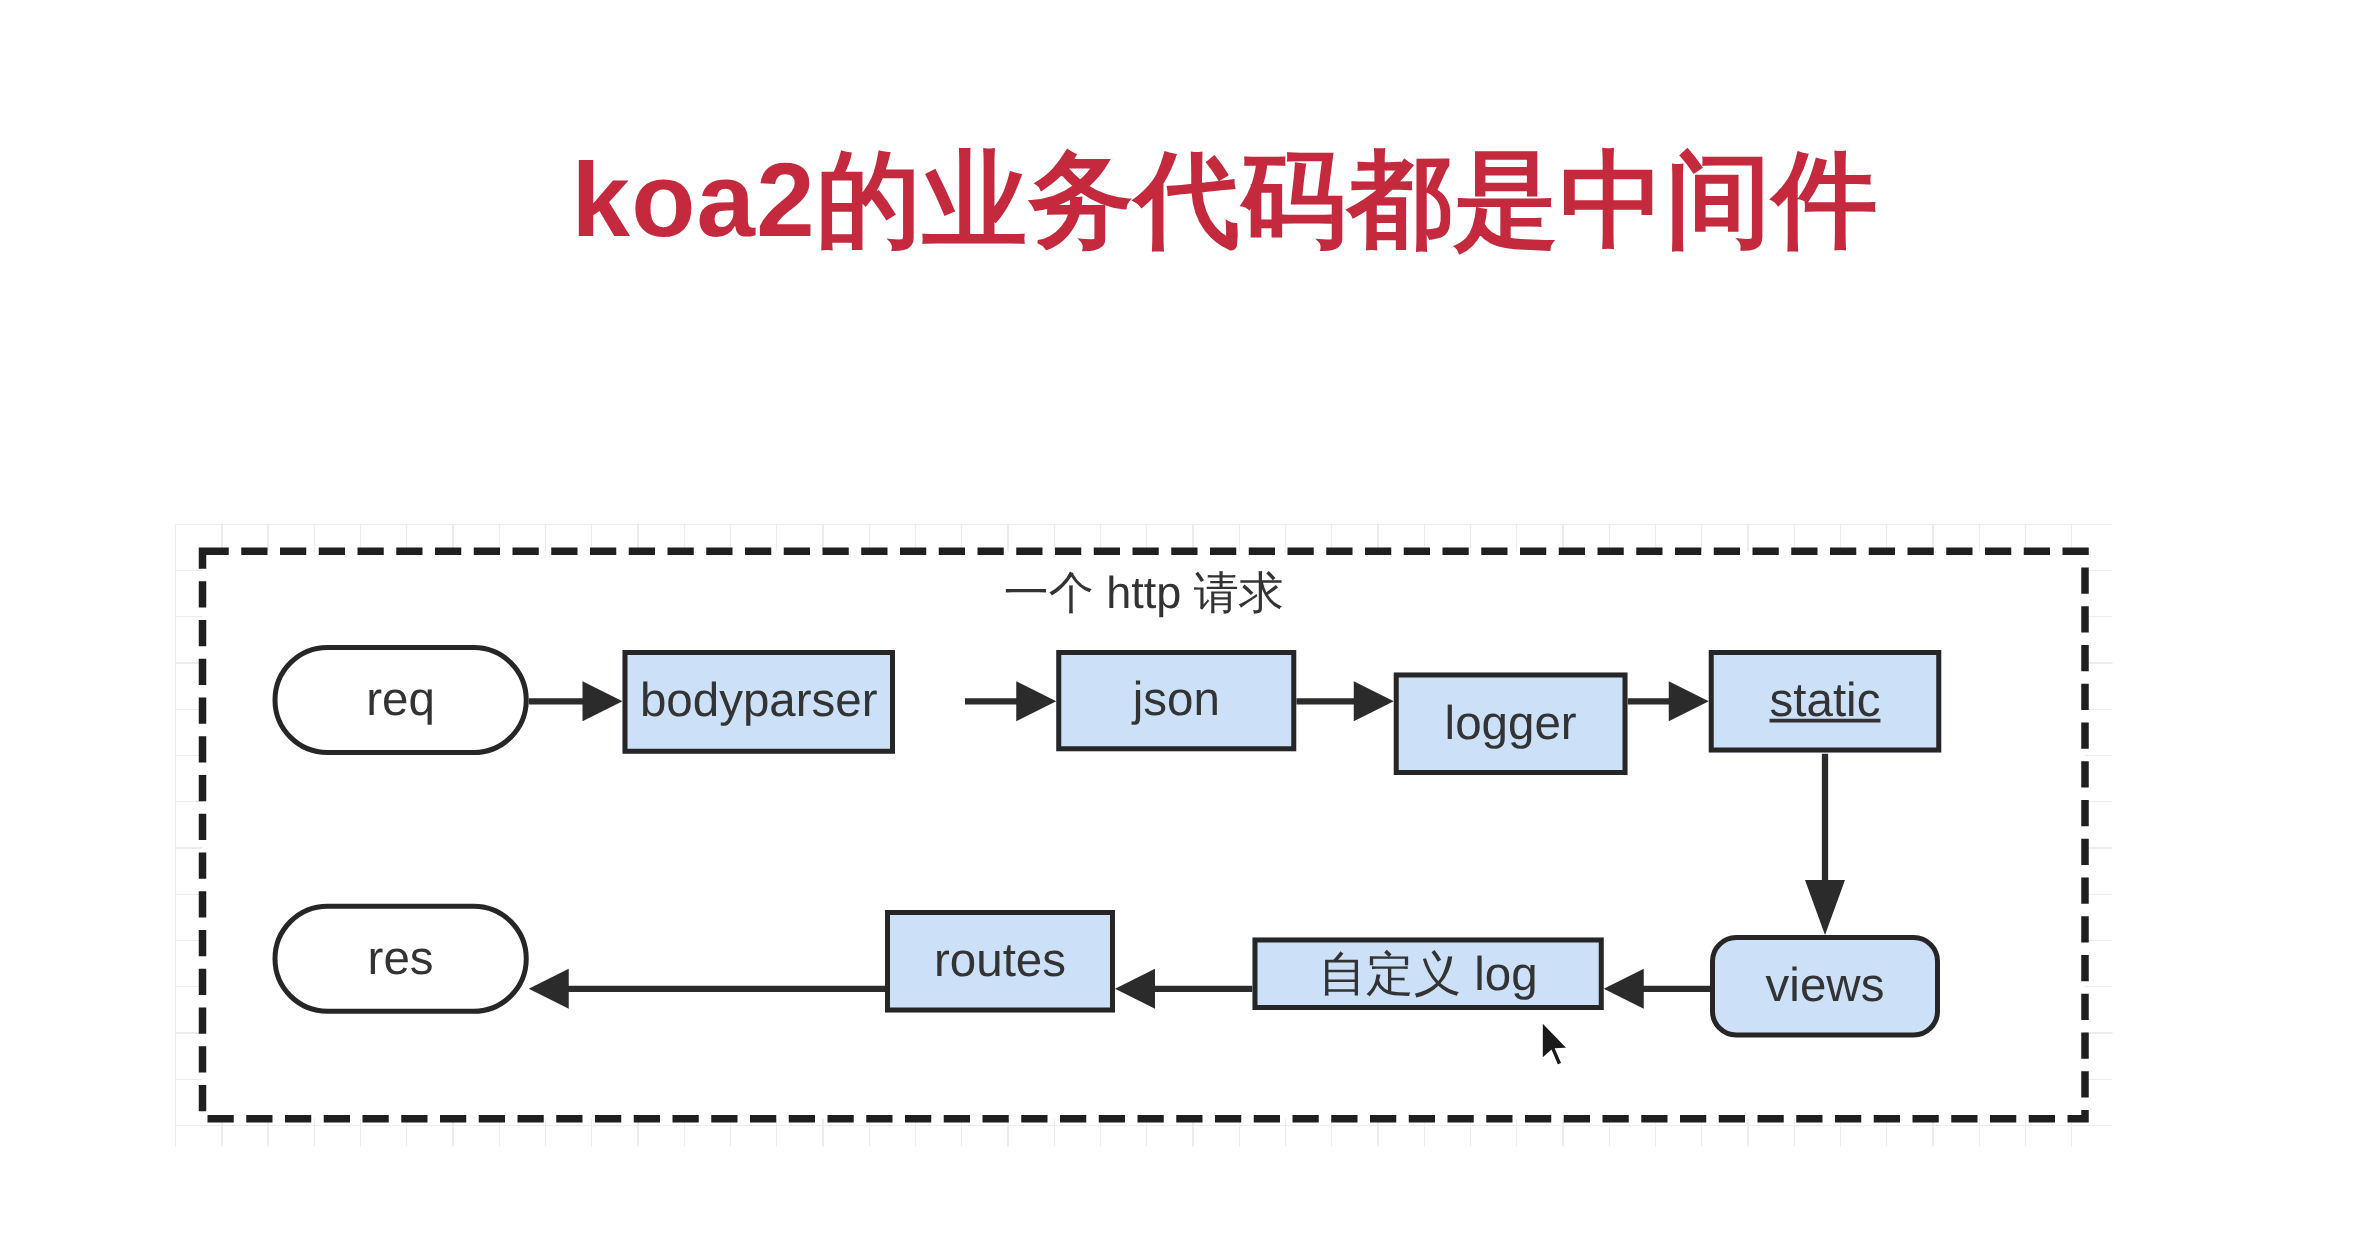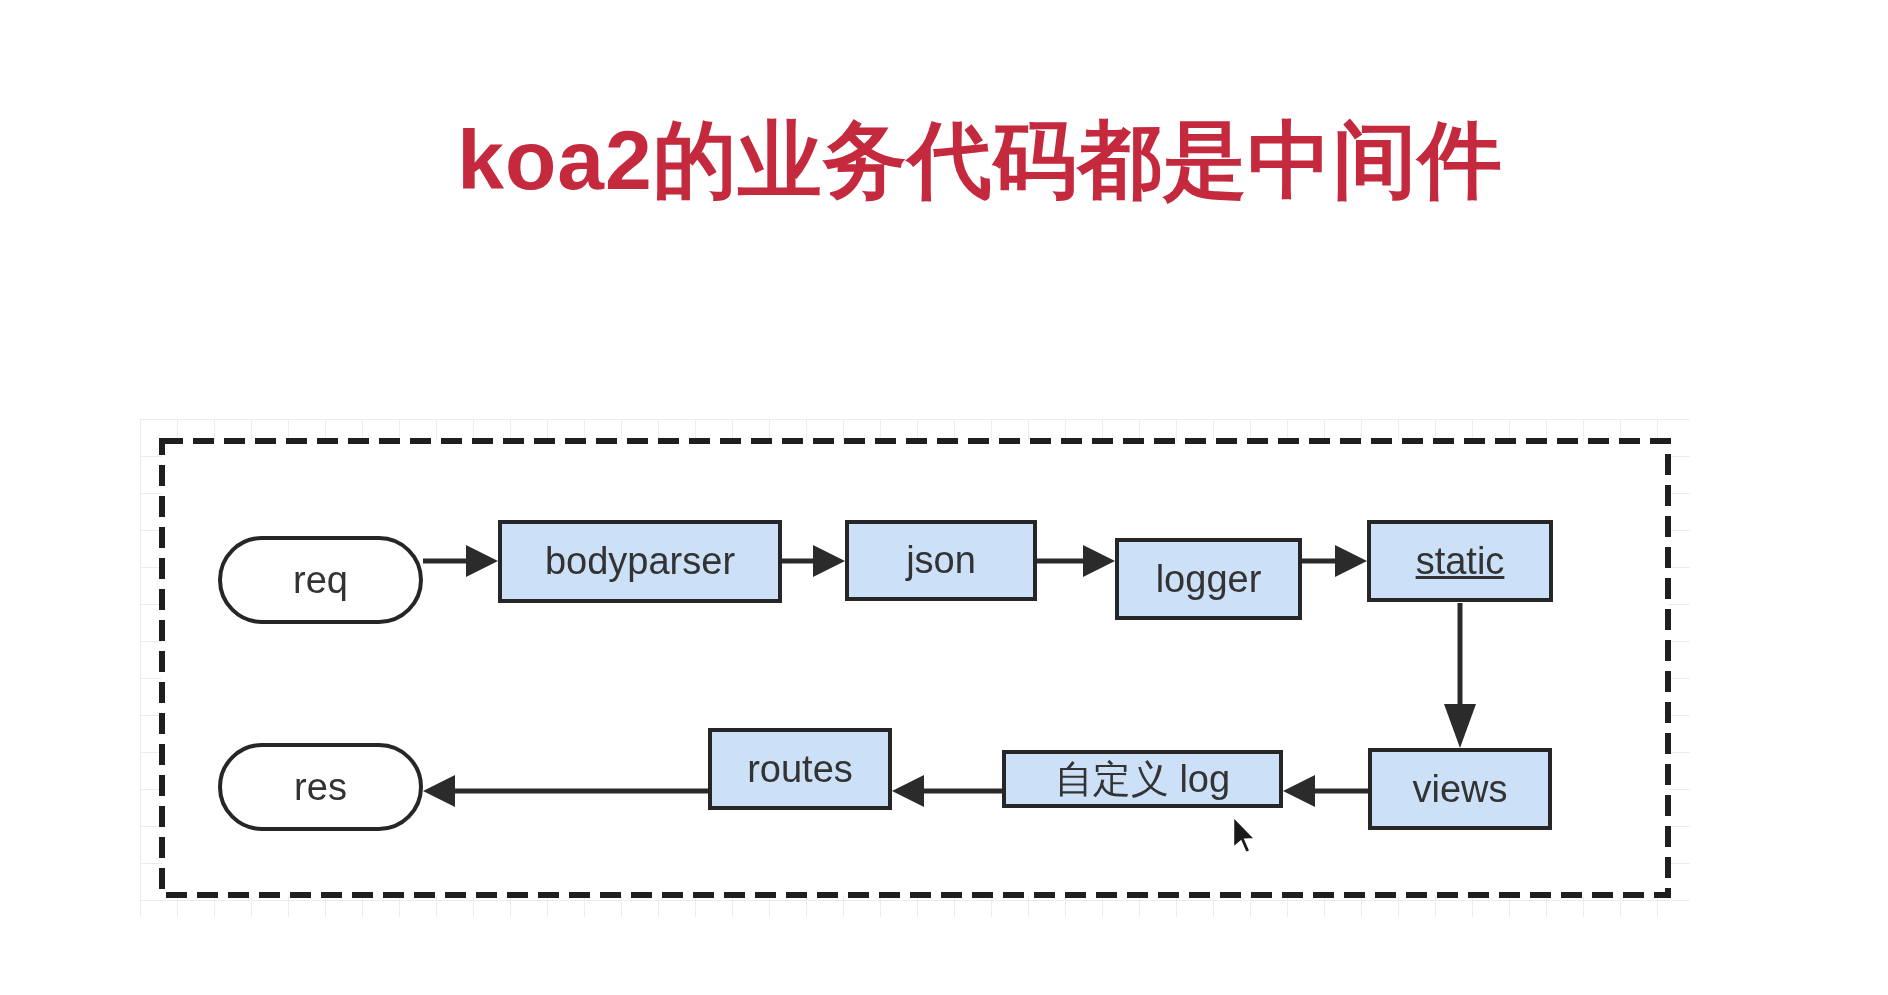--- a/index.html
+++ b/index.html
@@ -31,31 +31,31 @@
     text-align:center;font-size:36px;color:#333333;
   }
 
   
   .node{
     position:absolute;box-sizing:border-box;
     display:flex;align-items:center;justify-content:center;
     font-size:38px;color:#333333;
     background:#cce0f7;border:4px solid #262626;
   }
-  .pill{background:#ffffff;border-radius:46px;margin-top:20px;}
+  .pill{background:#ffffff;border-radius:46px;}
 
   #node-req        {left:218px; top:516px; width:205px; height:88px;}
-  #node-bodyparser {left:498px; top:520px; width:284px; height:83px;}
+  #node-bodyparser {left:498px; top:520px; width:218px; height:83px;}
   #node-json       {left:845px; top:520px; width:192px; height:81px;}
   #node-logger     {left:1115px;top:520px; width:187px; height:82px;margin-top:18px;}
   #node-static     {left:1367px;top:520px; width:186px; height:82px;text-decoration:underline;}
   #node-res        {left:218px; top:723px; width:205px; height:88px;}
   #node-routes     {left:708px; top:728px; width:184px; height:82px;}
   #node-custom-log {left:1002px;top:750px; width:281px; height:58px;}
-  #node-views      {left:1368px;top:748px; width:184px; height:82px;}
+  #node-views      {left:1368px;top:748px; width:184px; height:82px;border-radius:21px;}
 
   
   #overlay{position:absolute;left:0;top:0;width:1888px;height:995px;pointer-events:none;}
   .arrow-line{stroke:#2b2b2b;stroke-width:5;}
   .arrow-head{fill:#2b2b2b;}
 </style>
 </head>
 <body>
 
 <div id="stage">
@@ -103,20 +103,21 @@
     <g>
       <line class="arrow-line" x1="708" y1="791" x2="453" y2="791"></line>
       <polygon class="arrow-head" points="423,791 455,775 455,807"></polygon>
     </g>
 
     <g transform="translate(1233,816) scale(1.55)">
       <path d="M0,0 L0,21 L5,16.6 L8.2,24 L11.3,22.6 L8.1,15.3 L14.6,15 Z" fill="#1a1a1a" stroke="#ffffff" stroke-width="1.6"></path>
     </g>
   </svg>
 
+  <div id="box-caption">一个 http 请求</div>
 
   <div class="node pill" id="node-req">req</div>
   <div class="node" id="node-bodyparser">bodyparser</div>
   <div class="node" id="node-json">json</div>
   <div class="node" id="node-logger">logger</div>
   <div class="node" id="node-static">static</div>
   <div class="node pill" id="node-res">res</div>
   <div class="node" id="node-routes">routes</div>
   <div class="node" id="node-custom-log">自定义 log</div>
   <div class="node" id="node-views">views</div>

